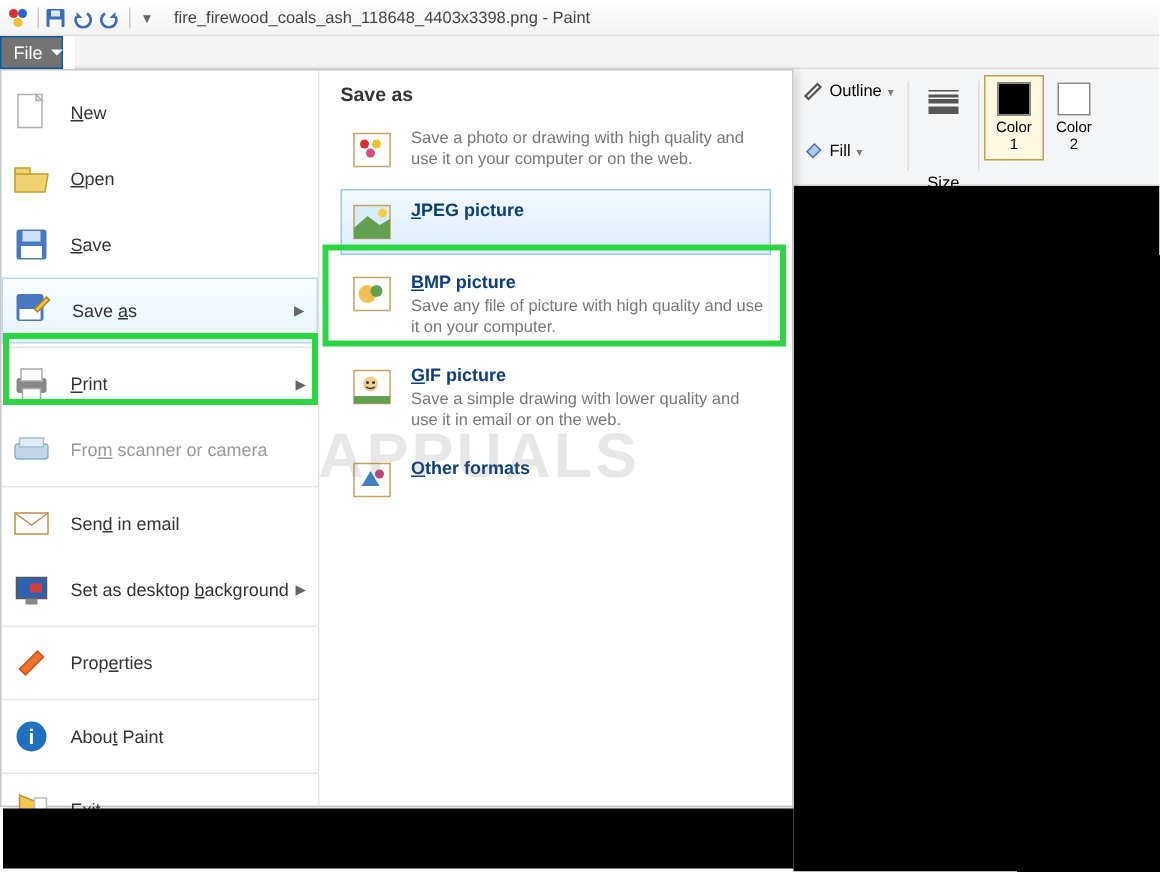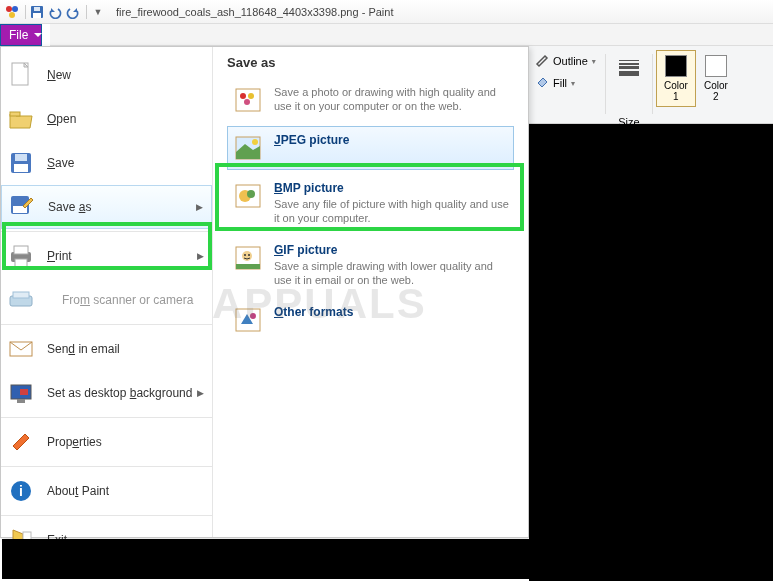--- a/index.html
+++ b/index.html
@@ -3,45 +3,45 @@
   <meta charset="utf-8">
   <style>
     * { box-sizing: border-box; margin: 0; padding: 0; font-family: "Segoe UI", Tahoma, sans-serif; }
     body { width: 773px; height: 581px; background: #fff; position: relative; overflow: hidden; }
     
     .title-bar { height: 24px; background: linear-gradient(#fff, #f3f3f3); border-bottom: 1px solid #ddd; display: flex; align-items: center; padding: 0 4px; font-size: 11px; }
     .tb-icon { width: 16px; height: 16px; margin-right: 2px; display: inline-flex; align-items: center; justify-content: center; }
     .tb-sep { width: 1px; height: 14px; background: #ccc; margin: 0 3px; }
     .tb-title { margin-left: 8px; color: #444; }
 
-    .file-tab { position: absolute; top: 24px; left: 0; width: 42px; height: 22px; background: #a21caf; color: #fff; font-size: 12px; display: flex; align-items: center; padding-left: 8px; border: 1px solid #0e5a9e; }
+    .file-tab { position: absolute; top: 24px; left: 0; width: 42px; height: 22px; background: #737373; color: #fff; font-size: 12px; display: flex; align-items: center; padding-left: 8px; border: 1px solid #0e5a9e; }
     .file-tab::after { content: ""; border-left: 4px solid transparent; border-right: 4px solid transparent; border-top: 4px solid #fff; margin-left: 6px; }
 
     .menu-strip { position: absolute; top: 24px; left: 50px; right: 0; height: 22px; background: #f4f4f4; border-bottom: 1px solid #ddd; }
 
     .ribbon-right { position: absolute; top: 46px; left: 529px; right: 0; height: 78px; background: #f4f5f6; border-bottom: 1px solid #d3d3d3; display: flex; align-items: flex-start; padding-top: 4px; font-size: 11px; }
     .ribbon-sep { width: 1px; height: 60px; background: #ddd; margin: 4px 3px 0; }
-    .ribbon-col { display: flex; flex-direction: column; align-items: flex-start; padding: 2px 6px; }
+    .ribbon-col { display: flex; flex-direction: column; align-items: flex-start; padding: 2px 6px; gap: 18px; }
     .ribbon-row { display: flex; align-items: center; gap: 4px; margin-bottom: 4px; height: 18px; }
     .of-icon { width: 14px; height: 14px; display: inline-block; }
     .size-box { display: flex; flex-direction: column; align-items: center; padding: 4px 6px; gap: 32px; }
     .size-icon { width: 28px; height: 28px; display: flex; flex-direction: column; justify-content: space-between; padding: 6px 4px; }
     .size-bar { height: 2px; background: #555; }
     .size-lbl { font-size: 11px; margin-top: 2px; }
     .color-box { width: 40px; display: flex; flex-direction: column; align-items: center; padding: 4px 18px; border: 1px solid transparent; }
     .color-box.sel { border-color: #c0a050; background: #fff8e0; }
     .swatch { width: 22px; height: 22px; border: 1px solid #8a8a8a; }
     .clr-lbl { font-size: 10px; line-height: 11px; text-align: center; margin-top: 3px; }
 
     .canvas-area { position: absolute; top: 124px; left: 529px; right: 0; bottom: 0; background: #000; }
 
     .file-menu { position: absolute; top: 46px; left: 0; width: 529px; height: 492px; background: #fff; border: 1px solid #c8c8c8; box-shadow: 2px 2px 6px rgba(0,0,0,0.15); display: flex; }
     .fm-left { width: 212px; border-right: 1px solid #e5e5e5; padding: 6px 0; }
     .fm-item { display: flex; align-items: center; padding: 6px 6px; height: 44px; font-size: 12px; color: #333; position: relative; }
-    .fm-item.disabled { color: #999; gap: 15px; }
+    .fm-item.disabled { color: #999; }
     .fm-icon { width: 28px; height: 28px; margin-right: 12px; display: flex; align-items: center; justify-content: center; flex-shrink: 0; }
     .fm-arrow { position: absolute; right: 8px; font-size: 9px; color: #666; }
     .fm-divider { height: 1px; background: #e5e5e5; margin: 2px 0; }
     .underline { text-decoration: underline; }
 
     .fm-item.saveas { border: 1px solid #b8d8f0; background: linear-gradient(#fafeff,#e6f4ff); }
     .green-box-saveas { position: absolute; top: 222px; left: 2px; width: 210px; height: 48px; border: 4px solid #2dd545; pointer-events: none; z-index: 5; }
 
     .fm-right { flex: 1; padding: 8px 14px; }
     .fm-right-title { font-weight: 600; font-size: 13px; color: #333; margin-bottom: 8px; }

